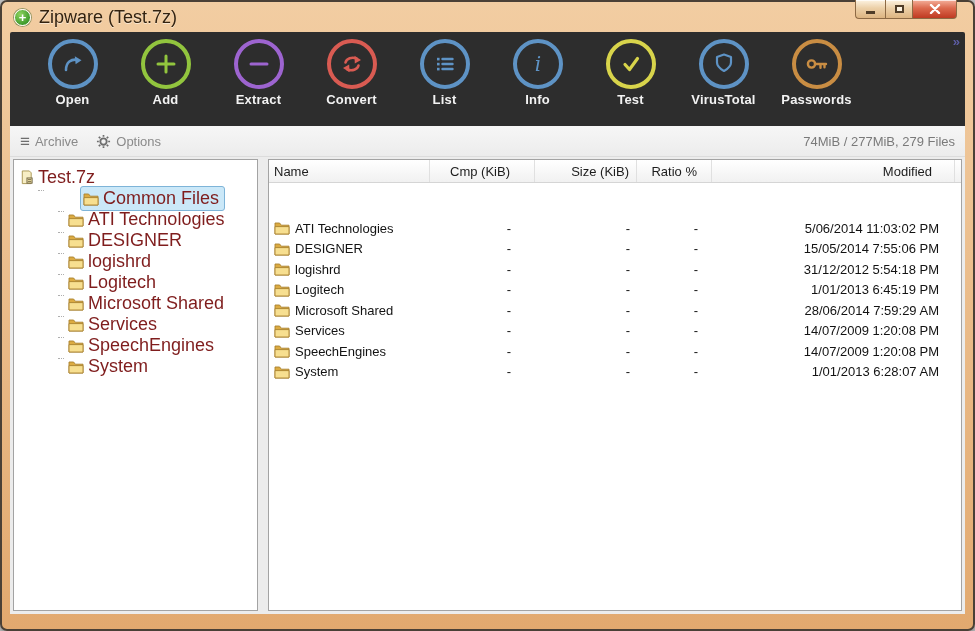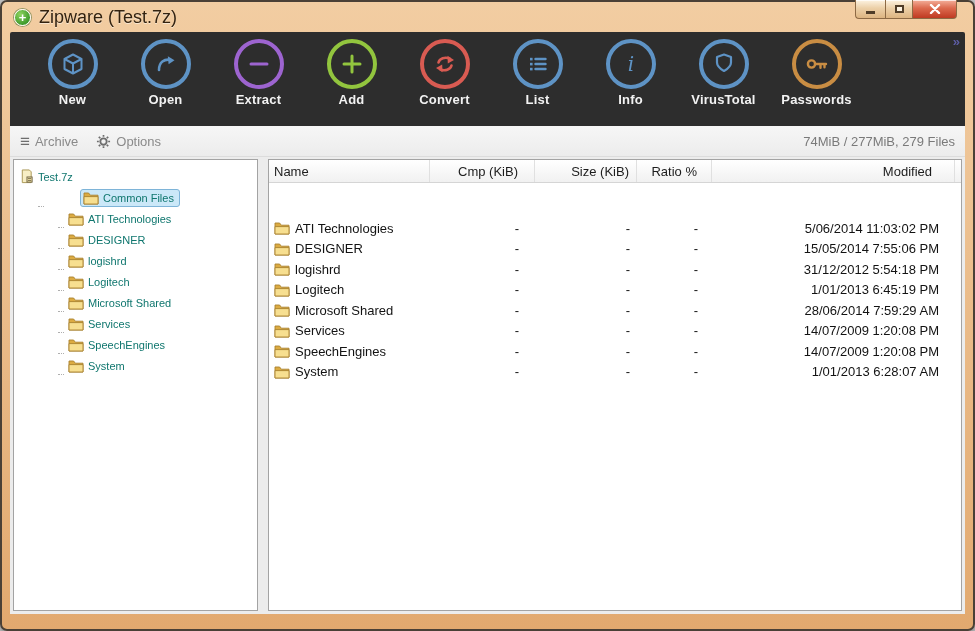--- a/index.html
+++ b/index.html
@@ -68,38 +68,38 @@
   .hamburger-glyph { font-size:17px; color:#6e6e6e; line-height:1; font-weight:bold; }
   .menubar .status { margin-left:auto; color:#7a7a7a; }
 
   
   .content { flex:1; background:#ececec; display:flex; gap:10px; padding:2px 3px 3px 3px; min-height:0; }
   .panel { background:#ffffff; border:1px solid #a3a3a3; overflow:hidden; }
   .tree-panel { flex:0 0 245px; padding:5px 2px; }
   .table-panel { flex:1; display:flex; flex-direction:column;gap:35px; }
 
   
-  .tree-item { display:flex; align-items:flex-end; height:21px; font-size:11px; color:#0f766e; cursor:default; }
+  .tree-item { display:flex; align-items:flex-start; height:21px; font-size:18px; color:#7f1d1d; cursor:default; }
   .tree-item.child::before { content:""; width:6px; height:4px; border-bottom:1px dotted #aeaeae; margin:0 1px 0 2px; flex:0 0 auto; }
   .sel-wrap { display:flex; align-items:center; gap:4px; padding:1px 5px 1px 2px; border:1px solid transparent; border-radius:3px; }
   .tree-item.selected .sel-wrap { background:#cbe8f8; border-color:#7eb4d8;margin-left:35px; }
   .ticon { display:flex; flex:0 0 auto; }
 
   
   .thead {
     flex:0 0 23px; display:flex; align-items:center;
     background:linear-gradient(#ffffff,#f1f1f1);
     border-bottom:1px solid #d5d5d5;
     font-size:13px; color:#1d1d1d;
   }
   .th { border-right:1px solid #e0e0e0; height:100%; display:flex; align-items:center; }
   .tbody { flex:1; overflow:hidden; }
   .tr { display:flex; align-items:center; height:20.5px; font-size:13px; color:#131313; }
   .col-name { width:161px; flex:0 0 161px; padding-left:5px; display:flex; align-items:center; gap:5px; min-width:0; }
-  .col-cmp  { width:105px; flex:0 0 105px; justify-content:flex-end; text-align:right; padding-right:16px; }
+  .col-cmp  { width:105px; flex:0 0 105px; justify-content:flex-end; text-align:right; padding-right:24px; }
   .col-size { width:102px; flex:0 0 102px; justify-content:flex-end; text-align:right; padding-right:7px; }
   .col-ratio{ width:75px;  flex:0 0 75px;  justify-content:flex-end; text-align:right; padding-right:14px; }
   .col-mod  { flex:1; justify-content:flex-end; text-align:right; padding-right:22px; }
   .tr .col-cmp,.tr .col-size,.tr .col-ratio,.tr .col-mod { display:block; }
   .th-stub { flex:0 0 6px; height:100%; }
   .row-folder { display:flex; flex:0 0 auto; }
 </style>
 </head>
 <body>
 
@@ -118,56 +118,47 @@
       <div class="win-btn close">
         <svg width="12" height="10" viewBox="0 0 12 10">
             <path d="M2,1 L10,9 M10,1 L2,9" stroke="#ffffff" stroke-width="2.4" stroke-linecap="round"></path>
           </svg>
       </div>
     </div>
   </div>
 
   <div class="toolbar">
 
-    <div class="tool" style="--c: #5e93c5;">
-      <div class="tool-circle">
-        <svg width="28" height="28" viewBox="0 0 28 28" fill="none" stroke="currentColor" stroke-width="2" stroke-linejoin="round">
-          <path d="M14,4.5 L22.5,9 V19 L14,23.5 L5.5,19 V9 Z"></path>
-            <path d="M5.5,9 L14,13.5 L22.5,9 M14,13.5 V23.5"></path>
-        </svg>
-      </div>
-      <div class="tool-label">New</div>
-    </div>
 
     <div class="tool" style="--c: #5e93c5;">
       <div class="tool-circle">
         <svg width="28" height="28" viewBox="0 0 28 28" fill="none" stroke="currentColor">
           <path d="M7,20 C7,12 12.5,9 18,9.8" stroke-width="2.6" stroke-linecap="round"></path>
           <path d="M22.5,10.3 L15.8,6.2 L16.6,14.2 Z" fill="currentColor" stroke="none"></path>
         </svg>
       </div>
       <div class="tool-label">Open</div>
     </div>
 
+    <div class="tool" style="--c: #92c53e;">
+      <div class="tool-circle">
+        <svg width="28" height="28" viewBox="0 0 28 28" fill="none" stroke="currentColor" stroke-width="3" stroke-linecap="round">
+          <path d="M14,6 V22 M6,14 H22"></path>
+        </svg>
+      </div>
+      <div class="tool-label">Add</div>
+    </div>
+
     <div class="tool" style="--c: #9d64d0;">
       <div class="tool-circle">
         <svg width="28" height="28" viewBox="0 0 28 28" fill="none" stroke="currentColor" stroke-width="3" stroke-linecap="round">
           <path d="M6,14 H22"></path>
         </svg>
       </div>
       <div class="tool-label">Extract</div>
-    </div>
-
-    <div class="tool" style="--c: #92c53e;">
-      <div class="tool-circle">
-        <svg width="28" height="28" viewBox="0 0 28 28" fill="none" stroke="currentColor" stroke-width="3" stroke-linecap="round">
-          <path d="M14,6 V22 M6,14 H22"></path>
-        </svg>
-      </div>
-      <div class="tool-label">Add</div>
     </div>
 
     <div class="tool" style="--c: #d95b52;">
       <div class="tool-circle">
         <svg width="28" height="28" viewBox="0 0 28 28" fill="none" stroke="currentColor">
           <path d="M7.5,12.5 C8.5,8.5 14,6.5 18.5,8.5" stroke-width="2.6" stroke-linecap="round"></path>
           <path d="M23,10 L16.5,5.8 L16.8,13.4 Z" fill="currentColor" stroke="none"></path>
           <path d="M20.5,15.5 C19.5,19.5 14,21.5 9.5,19.5" stroke-width="2.6" stroke-linecap="round"></path>
           <path d="M5,18 L11.5,22.2 L11.2,14.6 Z" fill="currentColor" stroke="none"></path>
         </svg>
@@ -189,20 +180,28 @@
 
     <div class="tool" style="--c: #5e93c5;">
       <div class="tool-circle">
         <svg width="28" height="28" viewBox="0 0 28 28">
           <text x="14" y="21" text-anchor="middle" font-family="DejaVu Serif, serif" font-style="italic" font-size="20" fill="currentColor">i</text>
         </svg>
       </div>
       <div class="tool-label">Info</div>
     </div>
 
+    <div class="tool" style="--c: #d8d44b;">
+      <div class="tool-circle">
+        <svg width="28" height="28" viewBox="0 0 28 28" fill="none" stroke="currentColor" stroke-width="3.2" stroke-linecap="round" stroke-linejoin="round">
+          <path d="M8,14.5 L12.5,19.5 L20.5,8.5"></path>
+        </svg>
+      </div>
+      <div class="tool-label">Test</div>
+    </div>
 
     <div class="tool" style="--c: #5e93c5;">
       <div class="tool-circle">
         <svg width="28" height="28" viewBox="0 0 28 28" fill="none" stroke="currentColor" stroke-width="2.2" stroke-linejoin="round">
           <path d="M14,4.5 L21,7 V12.5 C21,17 14,21 14,21 C14,21 7,17 7,12.5 V7 Z"></path>
         </svg>
       </div>
       <div class="tool-label">VirusTotal</div>
     </div>
 

